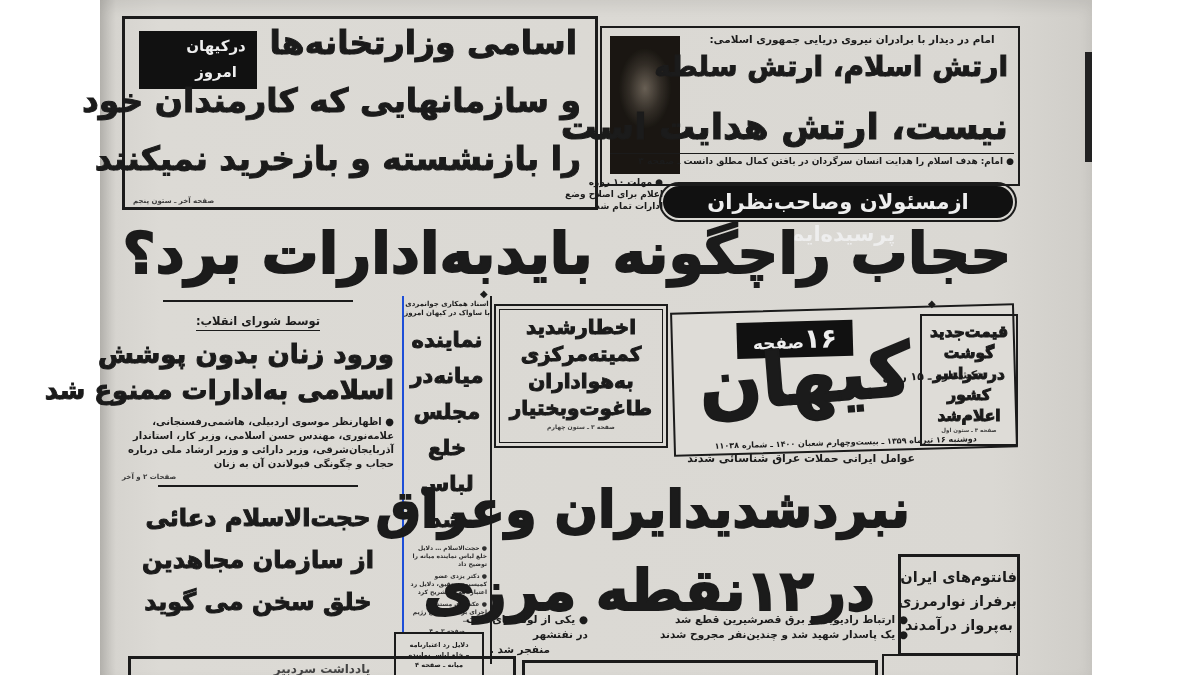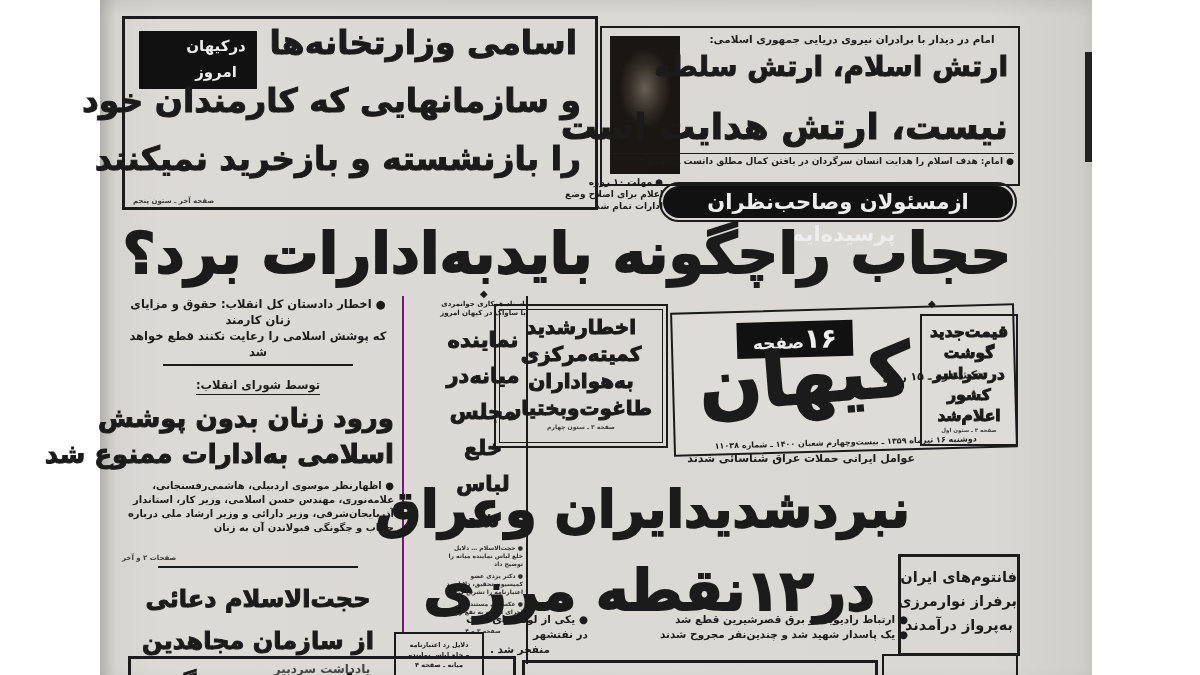--- a/index.html
+++ b/index.html
@@ -51,41 +51,37 @@
     <div>● مهلت ۱۰ روزه</div>
     <div>اعلام برای اصلاح وضع</div>
     <div>ادارات تمام شد</div>
   </div>
 
   <div class="abs badge" style="left:663px;top:186px;width:350px;height:32px;border-radius:16px;font-size:21px;line-height:32px;outline:2px solid #1b1b1b;outline-offset:2px;">ازمسئولان وصاحب‌نظران پرسیده‌ایم:</div>
 
   <div class="abs ctr hl2 wsnw" style="left:118px;top:212px;width:898px;height:84px;font-size:57px;line-height:82px;">حجاب راچگونه بایدبه‌ادارات برد؟</div>
 
   <div class="abs" style="left:122px;top:296px;width:272px;">
-    <div class="ctr" style="font-size:11.5px;font-weight:bold;line-height:16px;">
-      <div>● اخطار دادستان کل انقلاب: حقوق و مزایای زنان کارمند</div>
-      <div>که پوشش اسلامی را رعایت نکنند قطع خواهد شد</div>
-    </div>
     <div class="rule" style="width:190px;height:2px;margin:4px auto 8px;"></div>
     <div class="ctr">
       <span style="font-size:11.5px;font-weight:bold;border-bottom:1.5px solid #1b1b1b;padding-bottom:2px;">توسط شورای انقلاب:</span>
     </div>
     <div class="ctr hl wsnw" style="font-size:26px;margin-top:10px;">ورود زنان بدون پوشش</div>
     <div class="ctr hl wsnw" style="font-size:26px;margin-top:6px;">اسلامی به‌ادارات ممنوع شد</div>
     <div style="font-size:10px;font-weight:bold;line-height:14px;margin-top:10px;text-align:right;">● اظهارنظر موسوی اردبیلی، هاشمی‌رفسنجانی، علامه‌نوری، مهندس حسن اسلامی، وزیر کار، استاندار آذربایجان‌شرقی، وزیر دارائی و وزیر ارشاد ملی درباره حجاب و چگونگی قبولاندن آن به زنان</div>
-    <div class="tiny" style="text-align:left;margin-top:19px;">صفحات ۲ و آخر</div>
+    <div class="tiny" style="text-align:left;margin-top:2px;">صفحات ۲ و آخر</div>
     <div class="rule" style="width:200px;height:2px;margin:4px auto 10px;"></div>
     <div class="ctr hl wsnw" style="font-size:24px;line-height:42px;">حجت‌الاسلام دعائی</div>
     <div class="ctr hl wsnw" style="font-size:24px;line-height:42px;">از سازمان مجاهدین</div>
     <div class="ctr hl wsnw" style="font-size:24px;line-height:42px;">خلق سخن می گوید</div>
 
   </div>
 
   <div class="abs ctr" style="left:480px;top:288px;font-size:10px;"><span>◆</span></div>
-  <div class="abs" style="left:402px;top:296px;width:86px;height:368px;border-left:2px solid #701a75;border-right:2px solid #1b1b1b;padding-left:36px;">
+  <div class="abs" style="left:402px;top:296px;width:86px;height:368px;border-left:2px solid #1d4ed8;border-right:2px solid #1b1b1b;">
     <div class="ctr" style="font-size:7px;font-weight:bold;line-height:9px;margin-top:4px;">
       <div>اسناد همکاری جوانمردی</div>
       <div>با ساواک در کیهان امروز</div>
     </div>
     <div class="ctr hl" style="font-size:21px;line-height:36px;margin-top:4px;">
       <div>نماینده</div>
       <div>میانه‌در</div>
       <div>مجلس</div>
       <div>خلع</div>
       <div>لباس</div>

